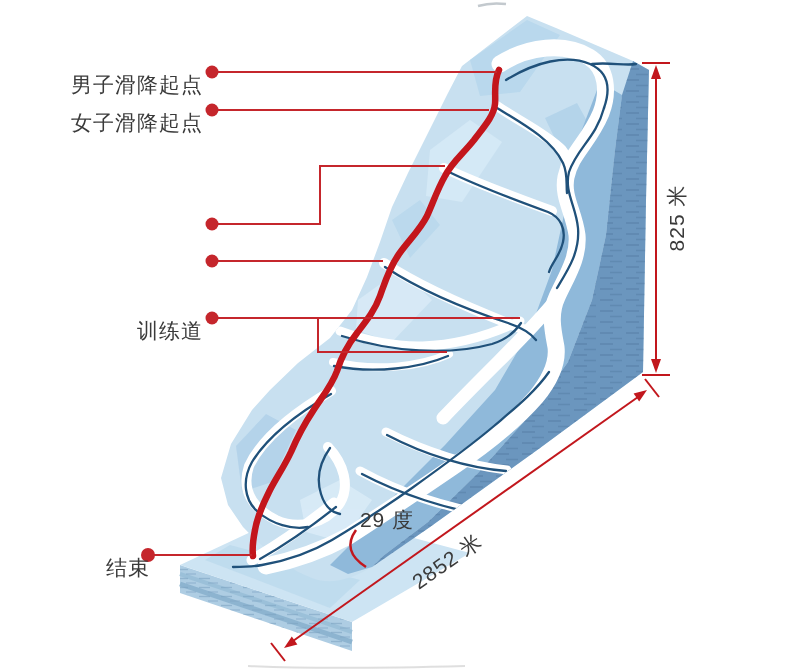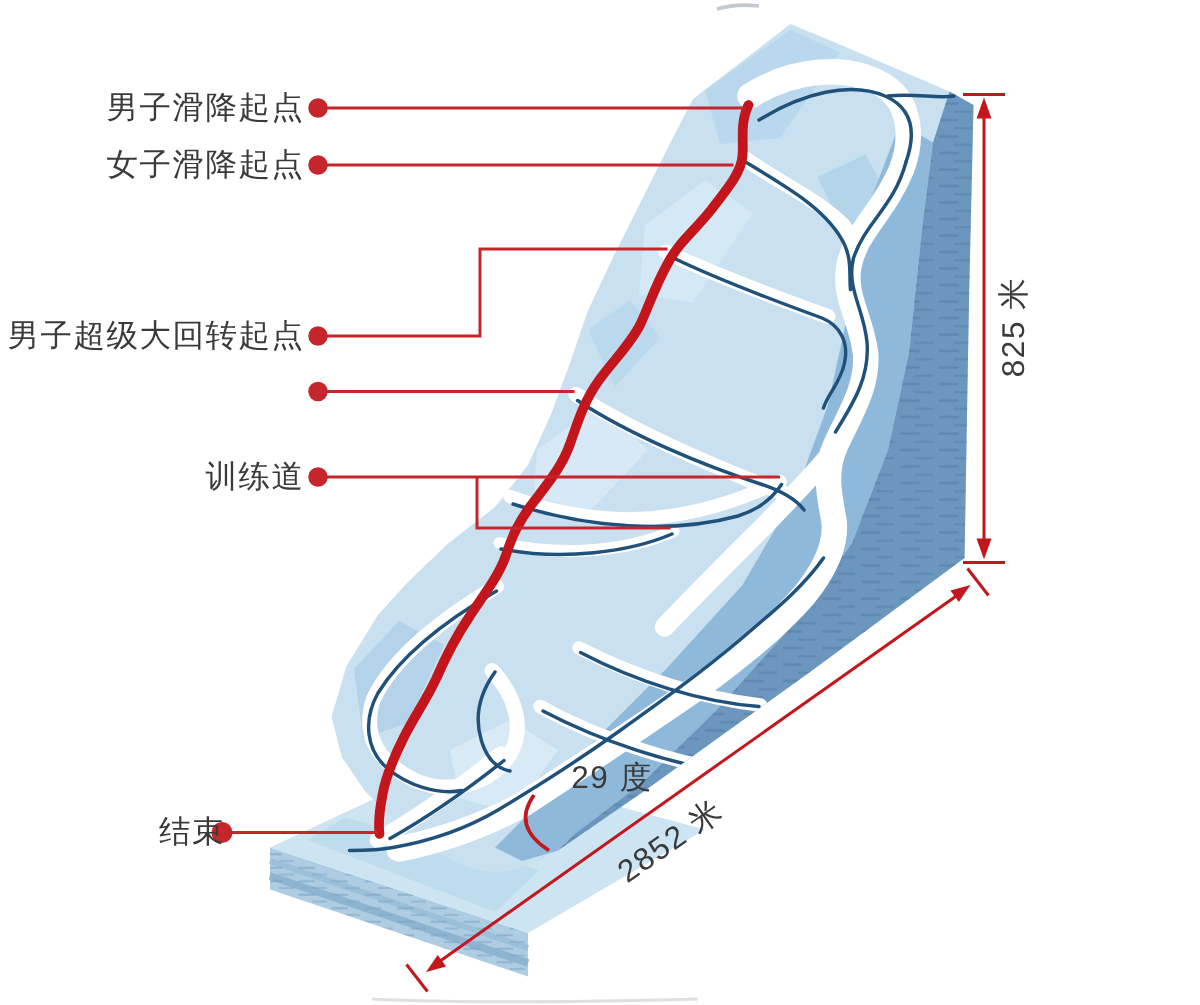--- a/index.html
+++ b/index.html
@@ -5,28 +5,28 @@
   html,body{margin:0;padding:0;background:#ffffff;}
   .stage{
     position:relative;width:800px;height:670px;background:#ffffff;overflow:hidden;
     font-family:"Liberation Sans","DejaVu Sans",sans-serif;
   }
   .stage svg{position:absolute;left:0;top:0;}
   .lbl{
     position:absolute;color:#3a3a3a;font-size:21px;letter-spacing:1px;
     white-space:nowrap;transform:translateY(-50%);line-height:1;
   }
-  .lbl.right{text-align:right;}
+  .lbl.right{text-align:right;margin-top:12px;}
   .dim{
     position:absolute;color:#3a3a3a;font-size:21px;letter-spacing:1px;
     white-space:nowrap;line-height:1;
   }
   .dim.height{left:676px;top:218px;transform:translate(-50%,-50%) rotate(-90deg);}
   .dim.length{left:447px;top:561px;transform:translate(-50%,-50%) rotate(-35deg);}
-  .dim.angle{left:387px;top:519px;transform:translate(-50%,-50%);margin-left:21px;}
+  .dim.angle{left:387px;top:519px;transform:translate(-50%,-50%);}
 </style>
 </head>
 <body>
 
 <div class="stage">
 
   <svg width="800" height="670" viewBox="0 0 800 670">
     <defs>
       <pattern id="strata" width="26" height="11" patternUnits="userSpaceOnUse">
         <line x1="2" y1="3" x2="15" y2="3" stroke="#527ba2" stroke-width="1.6" opacity="0.55"></line>
@@ -160,21 +160,20 @@
       <line x1="293" y1="641" x2="638" y2="397" stroke="#c2171d" stroke-width="2"></line>
       <polygon points="647,390 639.2,401.4 633.6,393.6" fill="#c2171d"></polygon>
       <polygon points="284,648 297.4,644.4 291.8,636.6" fill="#c2171d"></polygon>
     </g>
 
     <path d="M356,530 Q341,551 366,567" stroke="#c2171d" stroke-width="2.5" fill="none"></path>
   </svg>
 
   <div class="lbl right" style="right:597px;top:72px;">男子滑降起点</div>
   <div class="lbl right" style="right:597px;top:110px;">女子滑降起点</div>
-  <div class="lbl right" style="right:597px;top:224px;">男子超级大回转起点</div>
   <div class="lbl right" style="right:597px;top:318px;text-align:right;">训练道</div>
   <div class="lbl right" style="right:650px;top:555px;">结束</div>
 
   <div class="dim height">825 米</div>
   <div class="dim length">2852 米</div>
   <div class="dim angle">29 度</div>
 
 </div>
 
 </body></html>

